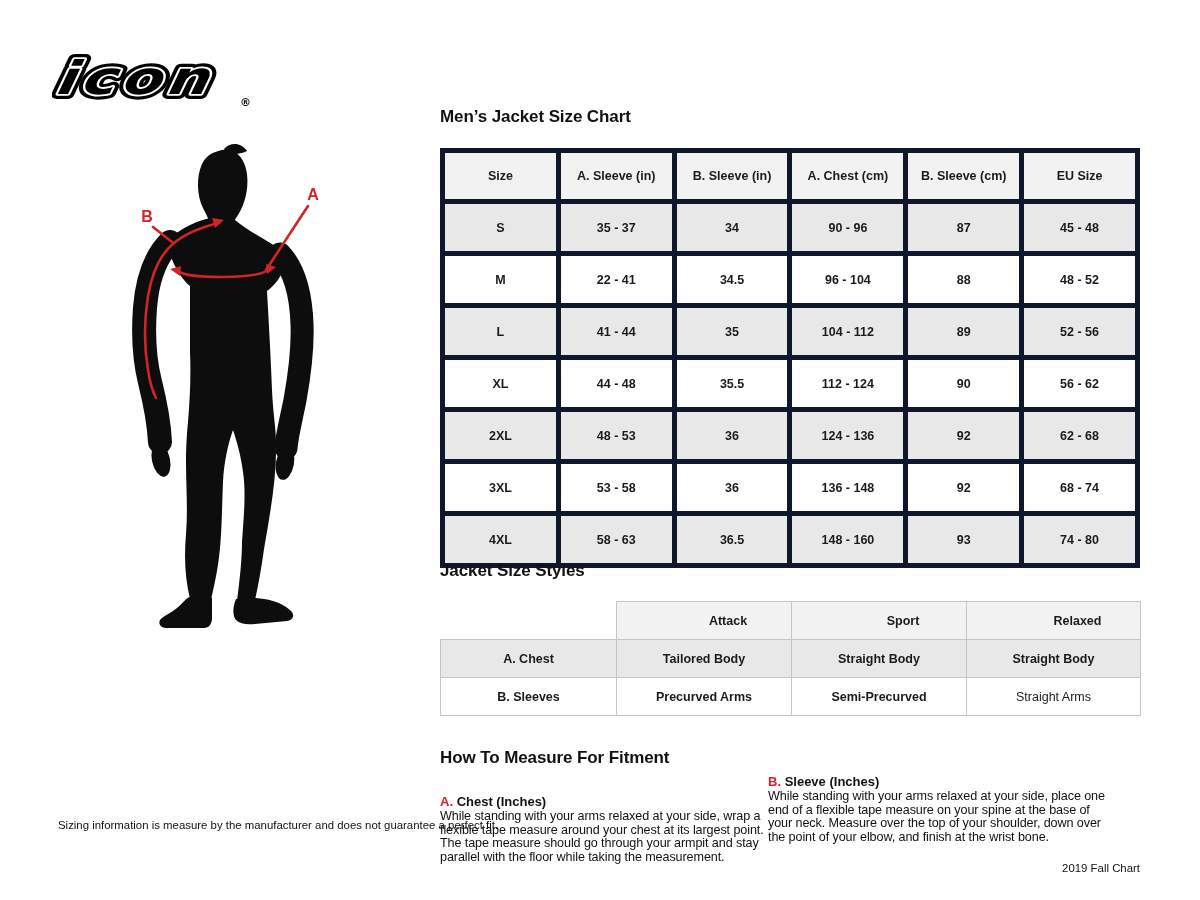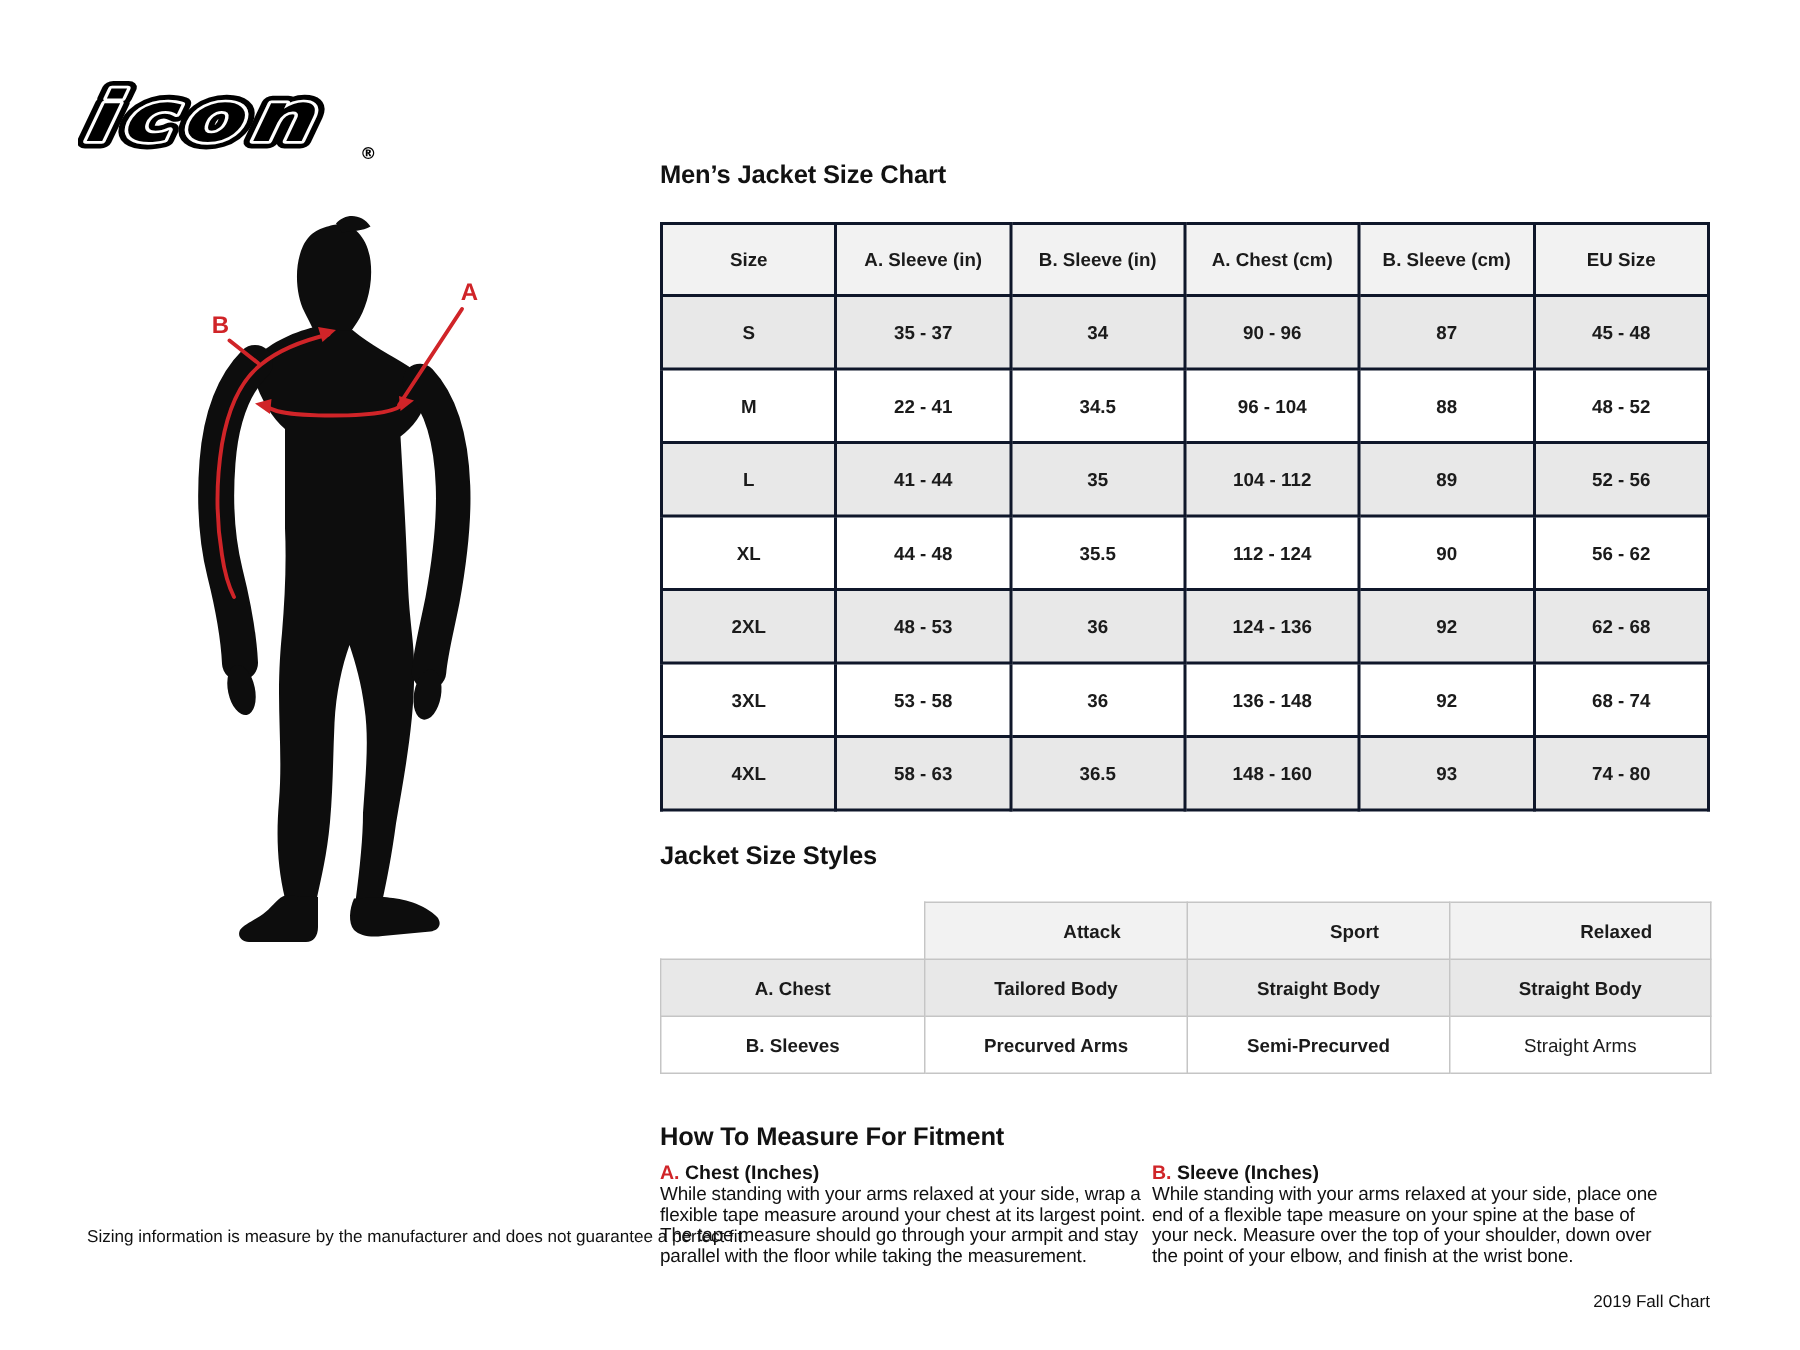--- a/index.html
+++ b/index.html
@@ -29,37 +29,37 @@
   .sec-title{position:absolute;left:0;margin:0;font-size:17px;font-weight:700;color:#121212;letter-spacing:-0.1px;}
   #title-sizes{top:107px;}
   #title-styles{top:561px;}
   #title-measure{top:748px;}
 
   table{border-collapse:collapse;table-layout:fixed;position:absolute;left:0;}
   th,td{padding:0;text-align:center;vertical-align:middle;}
 
   .size-table{top:148px;width:700px;}
   .size-table th,.size-table td{
-    border:2px solid #0f172a;font-size:12.5px;font-weight:700;color:#1b1b1b;}
+    border:5px solid #0f172a;font-size:12.5px;font-weight:700;color:#1b1b1b;}
   .size-table thead th{height:46px;background:#f2f2f2;}
   .size-table td{height:47px;background:#fff;}
   .size-table tbody tr:nth-child(odd) td{background:#e8e8e8;}
 
   .styles-table{top:601px;width:700px;}
   .styles-table th,.styles-table td{
     border:1px solid #c5c5c5;font-size:12.5px;font-weight:700;color:#1b1b1b;height:37px;background:#fff;}
   .styles-table thead th{background:#f2f2f2;padding-left:48px;}
   .styles-table thead th.blank{background:transparent;border:none;}
   .styles-table tbody tr.stripe th,.styles-table tbody tr.stripe td{background:#e8e8e8;}
   .styles-table .light{font-weight:400;}
 
   
   .measure-cols{position:absolute;top:774px;left:0;width:700px;height:90px;}
   .measure-block{position:absolute;top:0;}
-  #measure-a{left:0;width:332px;}
+  #measure-a{left:0;width:332px;margin-top:20px;}
   #measure-b{left:328px;width:344px;}
   .m-head{font-size:13px;font-weight:700;color:#121212;}
   .m-head .red{color:#d02428;}
   .measure-block p{margin:1px 0 0;font-size:12.6px;line-height:13.6px;letter-spacing:-0.1px;font-weight:400;color:#111;}
 
   
   .disclaimer{position:absolute;left:58px;top:818px;font-size:11.4px;line-height:15px;color:#111;}
   .edition{position:absolute;right:60px;top:862px;font-size:11.4px;color:#111;}
 </style>
 </head>

